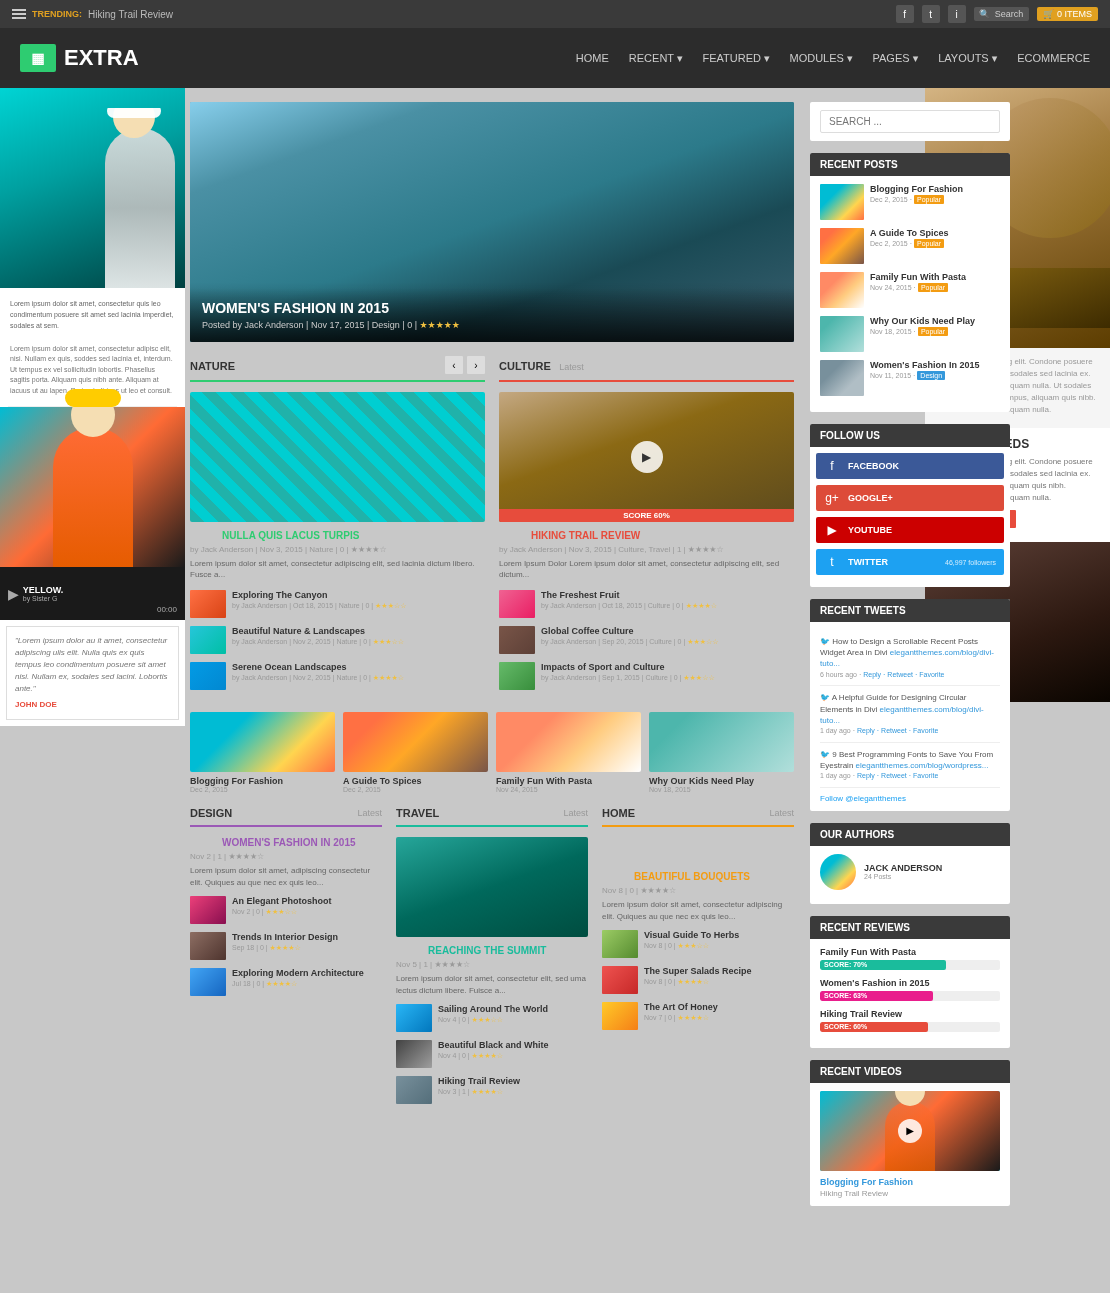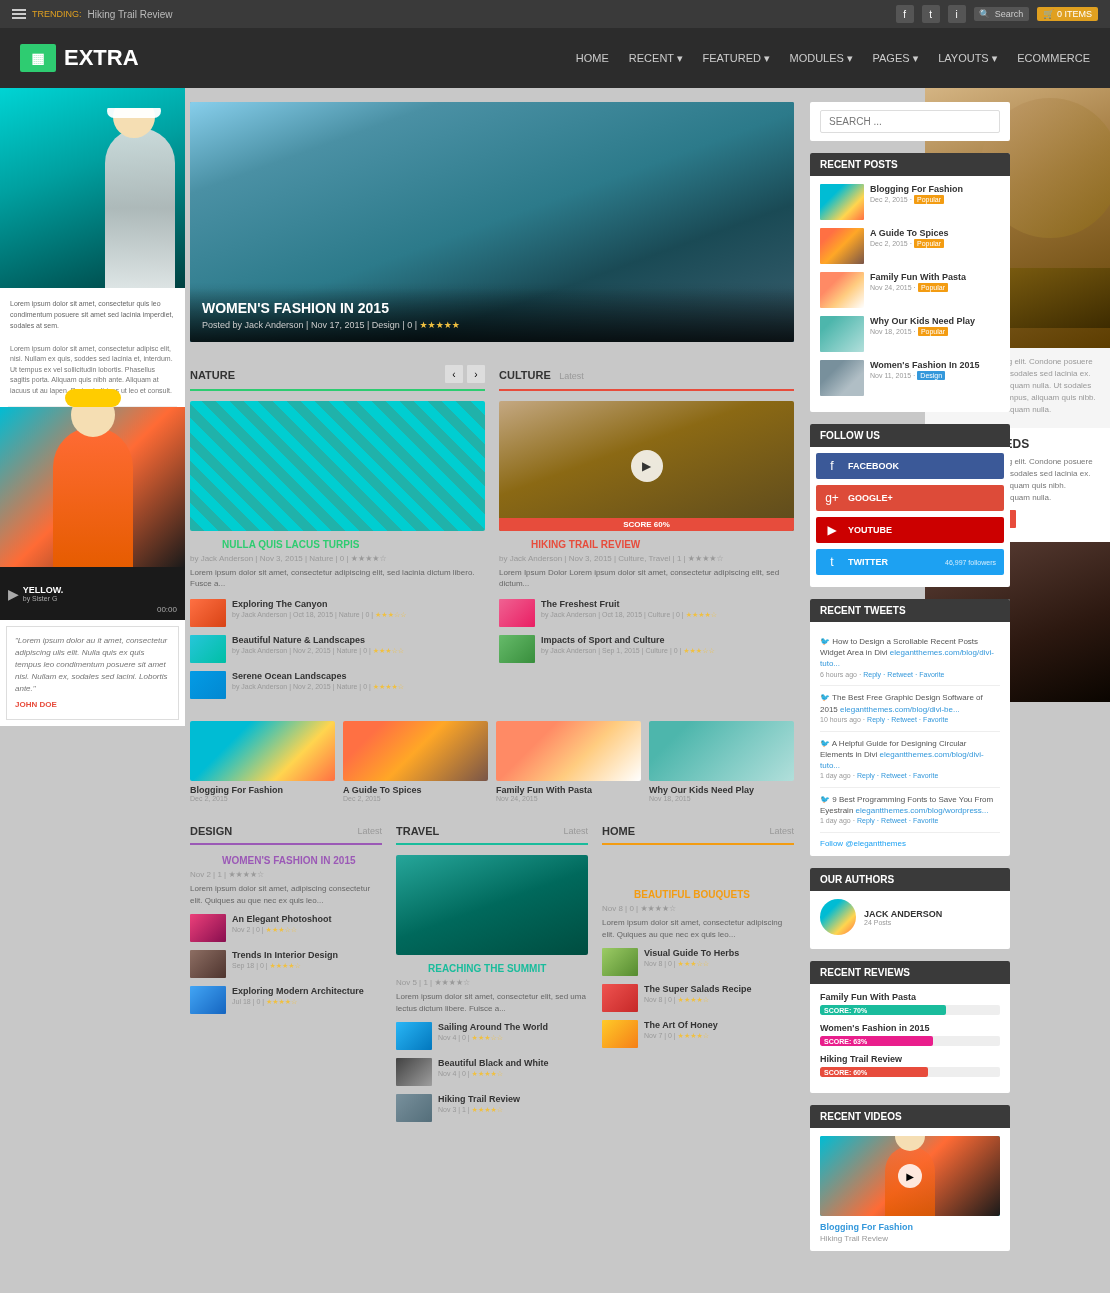--- a/index.html
+++ b/index.html
@@ -26,21 +26,21 @@
       display: flex;
       align-items: center;
       justify-content: space-between;
       padding: 0 12px;
       font-size: 10px;
       color: #bbb;
       position: relative;
       z-index: 10;
     }
     .top-bar-left { display: flex; align-items: center; gap: 6px; }
-    .top-bar-left .trending-label { color: #e0a020; font-weight: normal; font-size: 9px; }
+    .top-bar-left .trending-label { color: #e0a020; font-weight: bold; font-size: 9px; }
     .top-bar-right { display: flex; align-items: center; gap: 8px; }
     .social-icon {
       width: 18px; height: 18px; background: #555; border-radius: 2px;
       display: flex; align-items: center; justify-content: center;
       font-size: 10px; color: #fff; cursor: pointer;
     }
     .search-bar-top {
       display: flex; align-items: center; background: #555; padding: 2px 6px;
       border-radius: 2px; gap: 4px; font-size: 9px; color: #ccc;
     }
@@ -125,21 +125,20 @@
     .col-half { flex: 1; min-width: 0; }
 
     
     .section-header {
       border-bottom: 2px solid #2ecc71;
       padding-bottom: 6px;
       margin-bottom: 10px;
       display: flex;
       justify-content: space-between;
       align-items: center;
-      margin-top: 9px;
     }
     .section-header.culture { border-color: #e74c3c; }
     .section-header.all-section { border-color: #3498db; }
     .section-header.design-section { border-color: #9b59b6; }
     .section-header.travel-section { border-color: #1abc9c; }
     .section-header.home-section { border-color: #f39c12; }
 
     .section-title {
       font-size: 11px;
       font-weight: bold;
@@ -597,20 +596,27 @@
           <div class="article-excerpt">Lorem Ipsum Dolor Lorem ipsum dolor sit amet, consectetur adipiscing elit, sed dictum...</div>
           <div style="margin-top:10px;">
             <div class="small-article">
               <div class="small-article-img img-fruit"></div>
               <div class="small-article-content">
                 <div class="small-article-title">The Freshest Fruit</div>
                 <div class="small-article-meta">by Jack Anderson | Oct 18, 2015 | Culture | 0 | <span class="stars">★★★★☆</span></div>
               </div>
             </div>
             <div class="small-article">
+              <div class="small-article-img img-coffee"></div>
+              <div class="small-article-content">
+                <div class="small-article-title">Global Coffee Culture</div>
+                <div class="small-article-meta">by Jack Anderson | Sep 20, 2015 | Culture | 0 | <span class="stars">★★★☆☆</span></div>
+              </div>
+            </div>
+            <div class="small-article">
               <div class="small-article-img img-sport"></div>
               <div class="small-article-content">
                 <div class="small-article-title">Impacts of Sport and Culture</div>
                 <div class="small-article-meta">by Jack Anderson | Sep 1, 2015 | Culture | 0 | <span class="stars">★★★☆☆</span></div>
               </div>
             </div>
           </div>
         </div>
       </div>
 
@@ -820,26 +826,20 @@
         <div class="widget-header">RECENT TWEETS</div>
         <div class="widget-body">
           <div class="tweet-item">
             <span style="color:#1da1f2;">🐦</span>
             <span> How to Design a Scrollable Recent Posts Widget Area in Divi </span>
             <span class="tweet-link">elegantthemes.com/blog/divi-tuto...</span>
             <div class="tweet-time">6 hours ago · <span class="tweet-actions">Reply · Retweet · Favorite</span></div>
           </div>
           <div class="tweet-item">
             <span style="color:#1da1f2;">🐦</span>
-            <span> The Best Free Graphic Design Software of 2015 </span>
-            <span class="tweet-link">elegantthemes.com/blog/divi-be...</span>
-            <div class="tweet-time">10 hours ago · <span class="tweet-actions">Reply · Retweet · Favorite</span></div>
-          </div>
-          <div class="tweet-item">
-            <span style="color:#1da1f2;">🐦</span>
             <span> A Helpful Guide for Designing Circular Elements in Divi </span>
             <span class="tweet-link">elegantthemes.com/blog/divi-tuto...</span>
             <div class="tweet-time">1 day ago · <span class="tweet-actions">Reply · Retweet · Favorite</span></div>
           </div>
           <div class="tweet-item">
             <span style="color:#1da1f2;">🐦</span>
             <span> 9 Best Programming Fonts to Save You From Eyestrain </span>
             <span class="tweet-link">elegantthemes.com/blog/wordpress...</span>
             <div class="tweet-time">1 day ago · <span class="tweet-actions">Reply · Retweet · Favorite</span></div>
           </div>

